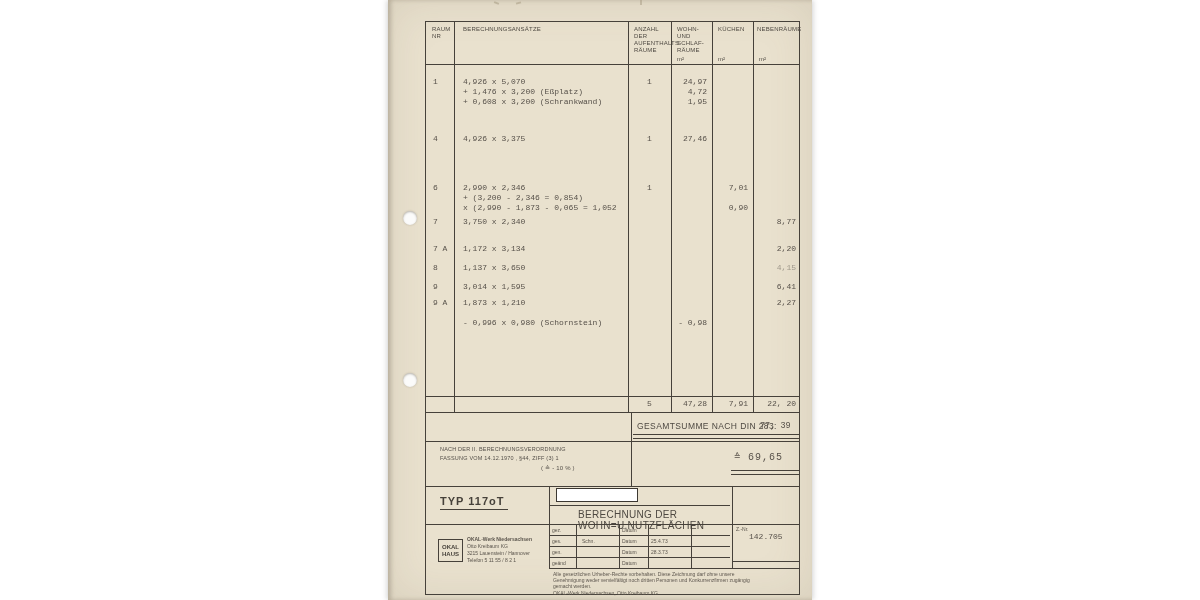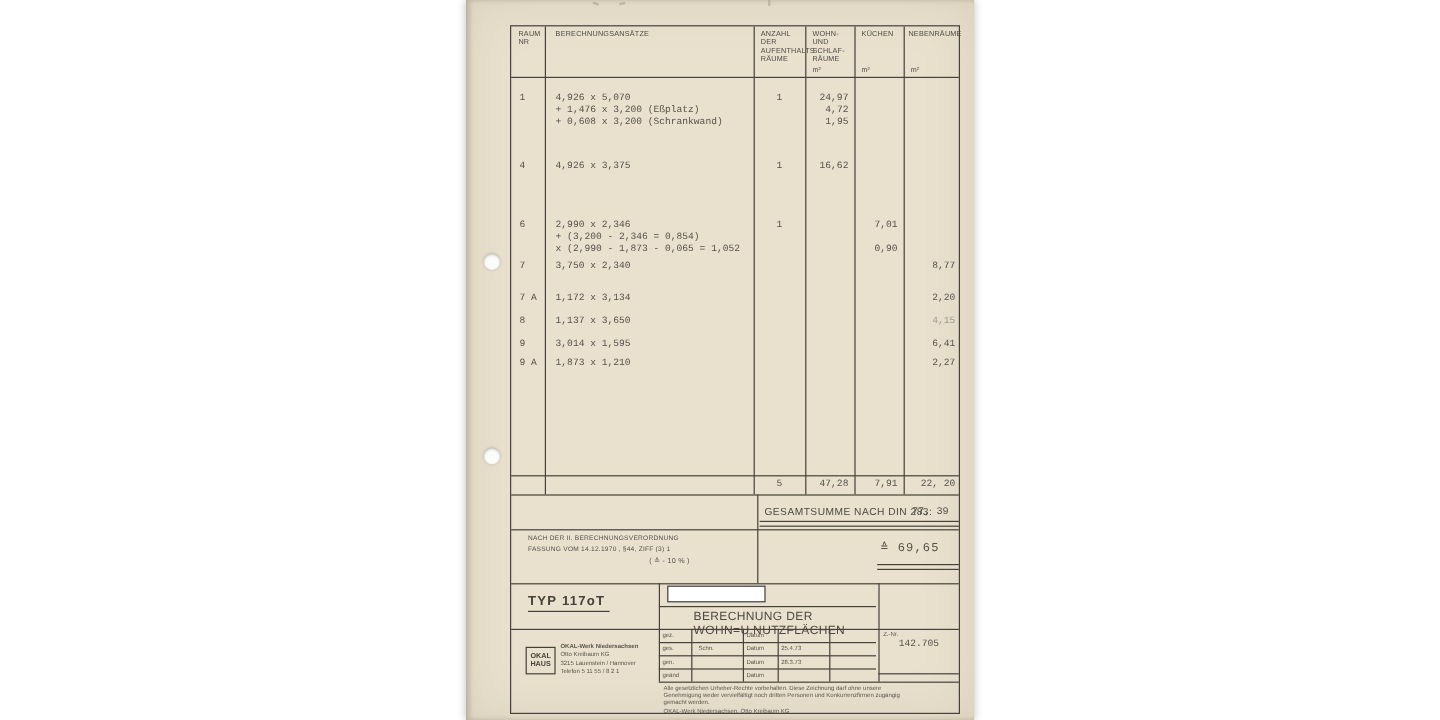--- a/index.html
+++ b/index.html
@@ -94,21 +94,21 @@
       <div class="c-wohn">24,97
 4,72
 1,95</div>
       <div class="c-kue"></div>
       <div class="c-neb"></div>
     </div>
     <div class="row mono" style="top:112px;">
       <div class="c-raum">4</div>
       <div class="c-calc">4,926 x 3,375</div>
       <div class="c-anz">1</div>
-      <div class="c-wohn">16,62</div>
+      <div class="c-wohn">27,46</div>
       <div class="c-kue"></div>
       <div class="c-neb"></div>
     </div>
     <div class="row mono" style="top:161px;">
       <div class="c-raum">6</div>
       <div class="c-calc">2,990 x 2,346
 + (3,200 - 2,346 = 0,854)
 x (2,990 - 1,873 - 0,065 = 1,052</div>
       <div class="c-anz">1</div>
       <div class="c-wohn"></div>
@@ -149,20 +149,28 @@
       <div class="c-kue"></div>
       <div class="c-neb">6,41</div>
     </div>
     <div class="row mono" style="top:276px;">
       <div class="c-raum">9 A</div>
       <div class="c-calc">1,873 x 1,210</div>
       <div class="c-anz"></div>
       <div class="c-wohn"></div>
       <div class="c-kue"></div>
       <div class="c-neb">2,27</div>
+    </div>
+    <div class="row mono" style="top:296px;">
+      <div class="c-raum"></div>
+      <div class="c-calc">- 0,996 x 0,980 (Schornstein)</div>
+      <div class="c-anz"></div>
+      <div class="c-wohn">- 0,98</div>
+      <div class="c-kue"></div>
+      <div class="c-neb"></div>
     </div>
 
     <div class="h" style="top:374px;"></div>
     <div class="row mono" style="top:377px;">
       <div class="c-raum"></div>
       <div class="c-calc"></div>
       <div class="c-anz">5</div>
       <div class="c-wohn">47,28</div>
       <div class="c-kue">7,91</div>
       <div class="c-neb">22, 20</div>

